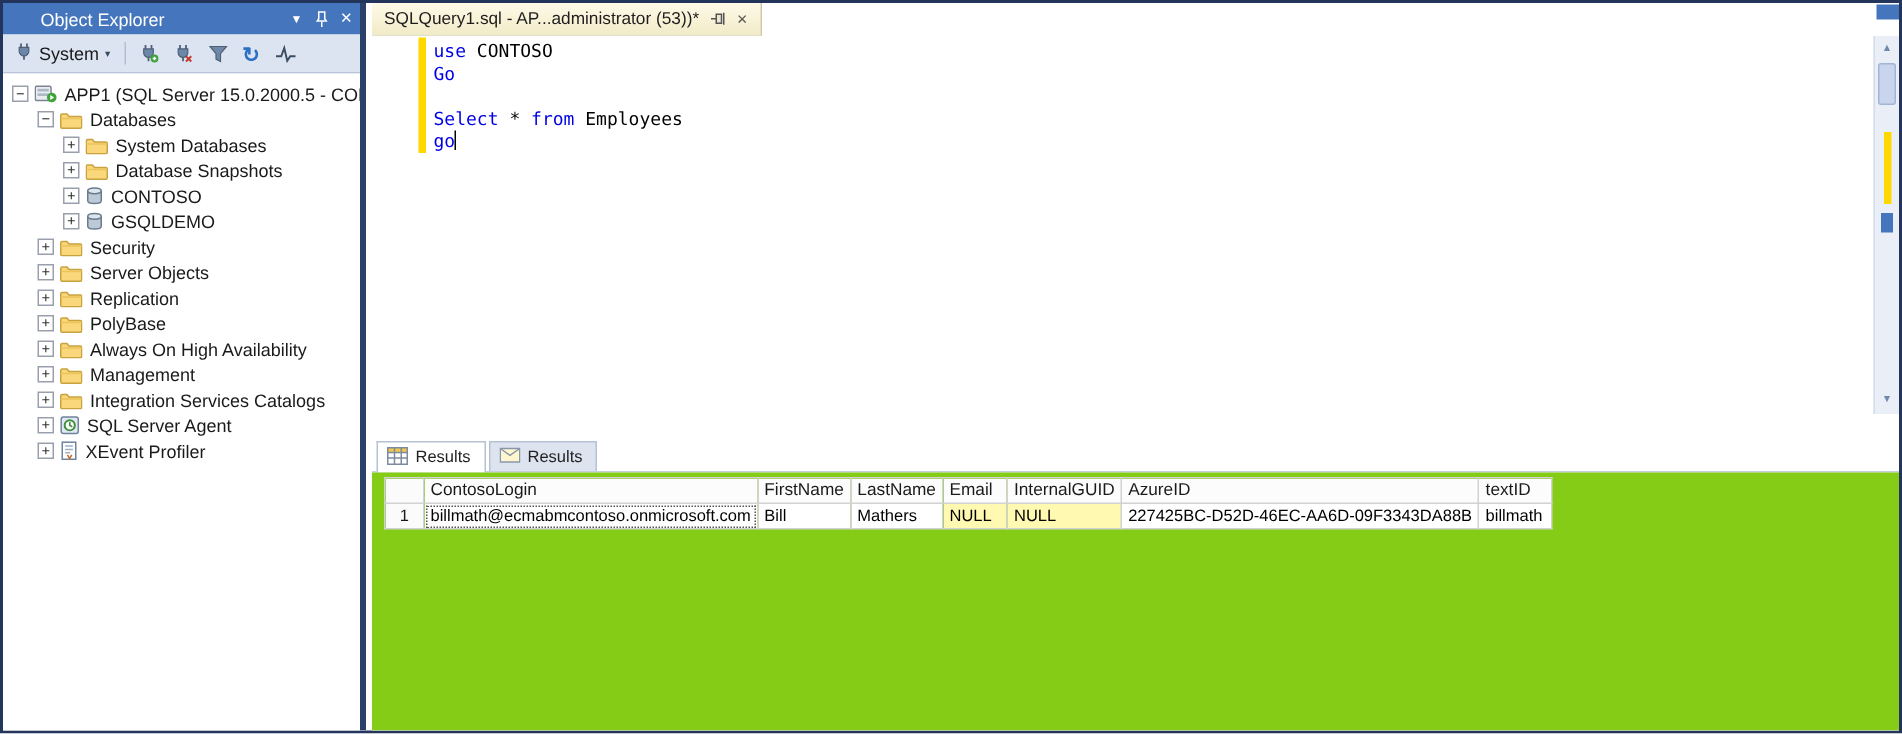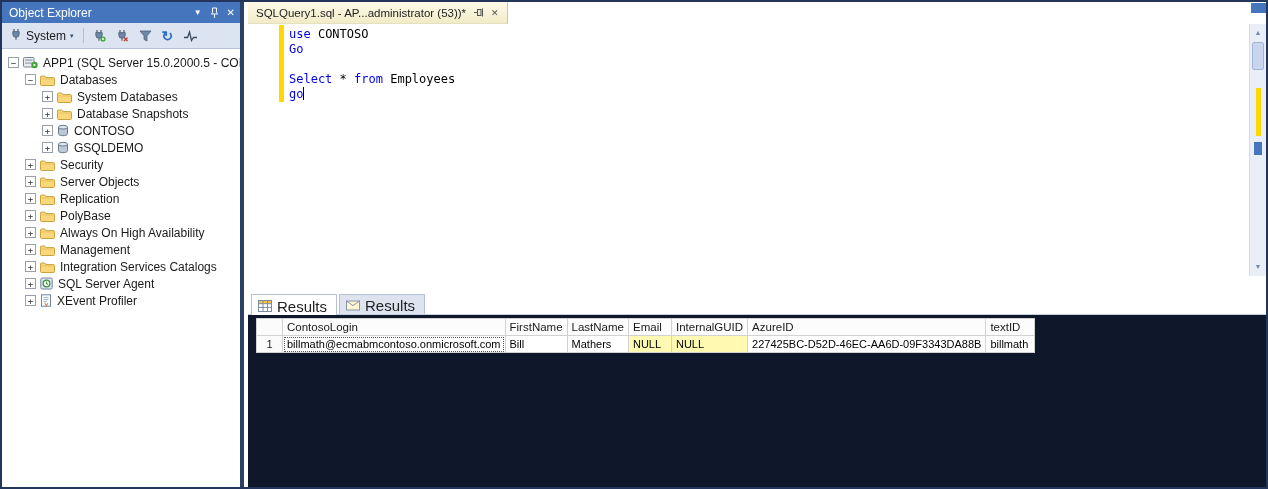--- a/index.html
+++ b/index.html
@@ -6,21 +6,21 @@
 html,body{background:#ffffff}
 body{font-family:"Liberation Sans",sans-serif}
 
 .window{position:relative;width:1268px;height:489px;border:2px solid var(--window-border,#24355c);
   background:#fff;overflow:hidden;font-size:12px;color:#1a1a1a}
 
 
 .oe{position:absolute;left:0;top:0;bottom:0;width:242px;border-right:4px solid #2b4066;
   display:flex;flex-direction:column;background:#fff}
 .oe-header{flex:none;height:21px;background:var(--panel-header,#4576bd);color:#fff;display:flex;
-  align-items:center;padding:0 5px 0 7px;font-size:12px}
+  align-items:center;padding:0 5px 0 25px;font-size:12px}
 .oe-title{flex:1;white-space:nowrap;overflow:hidden}
 .oe-hbtns{display:flex;align-items:center;gap:8px}
 .hbtn{font-size:8px;line-height:1;color:#fff;display:inline-flex;align-items:center;cursor:default}
 .hbtn.close{font-size:10px}
 .oe-toolbar{flex:none;height:26px;background:#dce4f1;border-bottom:1px solid #b9c4d8;display:flex;
   align-items:center;padding:0 5px;gap:4px}
 .tbtn{display:inline-flex;align-items:center;gap:4px;padding:2px 3px;font-size:12px;color:#1a1a1a;cursor:default}
 .dd{font-size:7px;color:#3a4a60}
 .tsep{width:1px;height:15px;background:#b3bed2;margin:0 2px}
 .refresh{color:#2d6fc4;font-size:14px;font-weight:bold;line-height:1}
@@ -61,24 +61,24 @@
   display:flex;align-items:center}
 .zoom{flex:none;width:52px;height:15px;margin:0 3px 0 1px;background:#fff;border:1px solid #9cacc8;
   display:flex;align-items:center;justify-content:space-between;font-size:11px;padding:0 3px;color:#1a1a1a}
 .ha{flex:none;width:16px;text-align:center;font-size:7px;color:#7289ae}
 .htrack{flex:1;position:relative;height:100%}
 .hthumb{position:absolute;left:1px;right:1px;top:2px;bottom:2px;background:#c9d5ec;border:1px solid #a3b5d6;border-radius:2px}
 
 
 .results{position:absolute;left:0;top:291px;right:0;bottom:0;background:#fff}
 .rtabs{height:22px;display:flex;align-items:flex-end;padding-left:3px;gap:2px;background:#fff;border-bottom:1px solid #c4cede}
-.rtab{display:inline-flex;align-items:flex-end;gap:5px;height:20px;padding:0 9px 0 6px;font-size:15px;
+.rtab{display:inline-flex;align-items:center;gap:5px;height:20px;padding:0 9px 0 6px;font-size:11px;
   border:1px solid #b6c1d4;border-bottom:none;background:#dde4ef;color:#222;cursor:default}
 .rtab.active{background:#fff;height:21px;margin-bottom:-1px}
-.rbody{position:absolute;left:0;top:22px;right:0;bottom:0;background:#0f172a}
+.rbody{position:absolute;left:0;top:22px;right:0;bottom:0;background:#84cc16}
 .grid{border-collapse:collapse;margin:3px 0 0 8px;table-layout:fixed;font-size:11px}
 .grid th,.grid td{border:1px solid #d2d2d2;height:17px;padding:1px 4px;font-weight:normal;text-align:left;
   white-space:nowrap;overflow:hidden}
 .grid thead th{background:#fcfcfc;font-size:11.5px}
 .grid th.rowhead{background:#fbfbfb;text-align:center}
 .grid td{background:#fff;color:#000}
 .grid td.null{background:var(--null-cell,#fff9b1)}
 .grid td.selected{outline:1px dotted #555;outline-offset:-2px}
 </style>
 </head>

